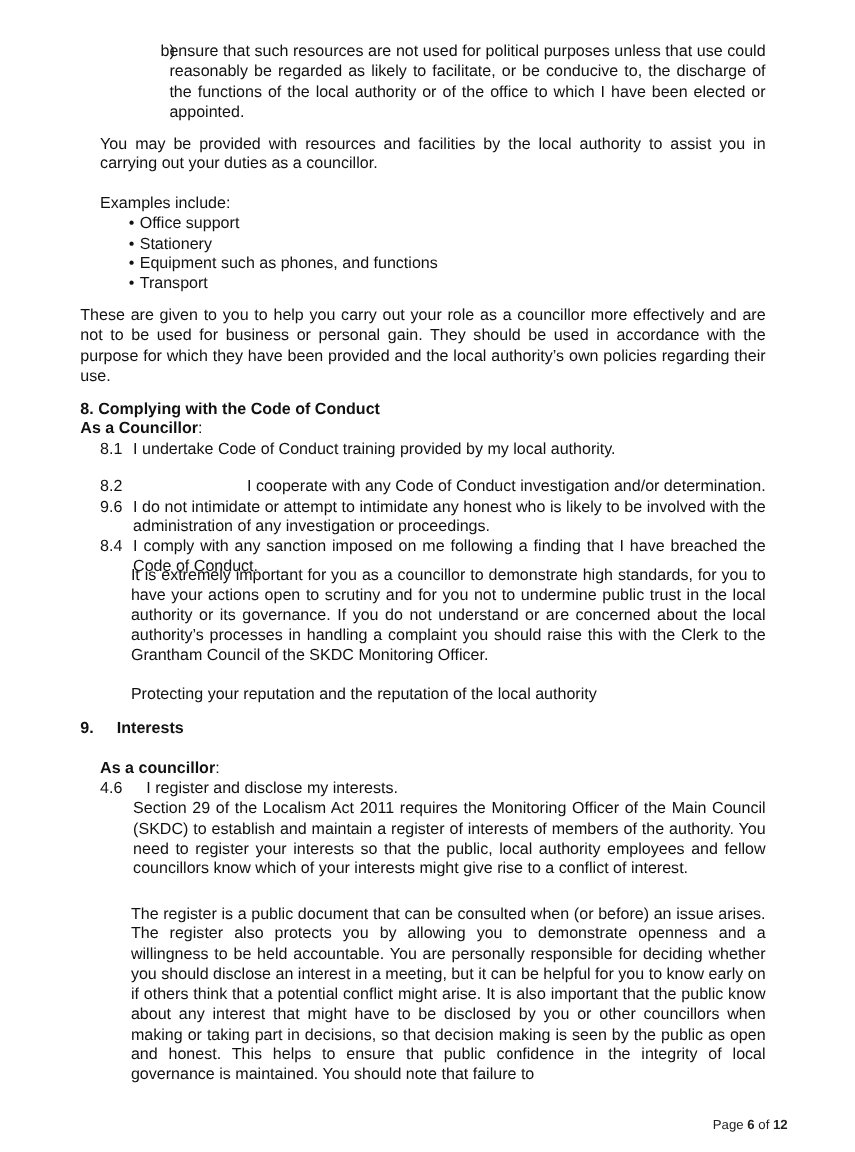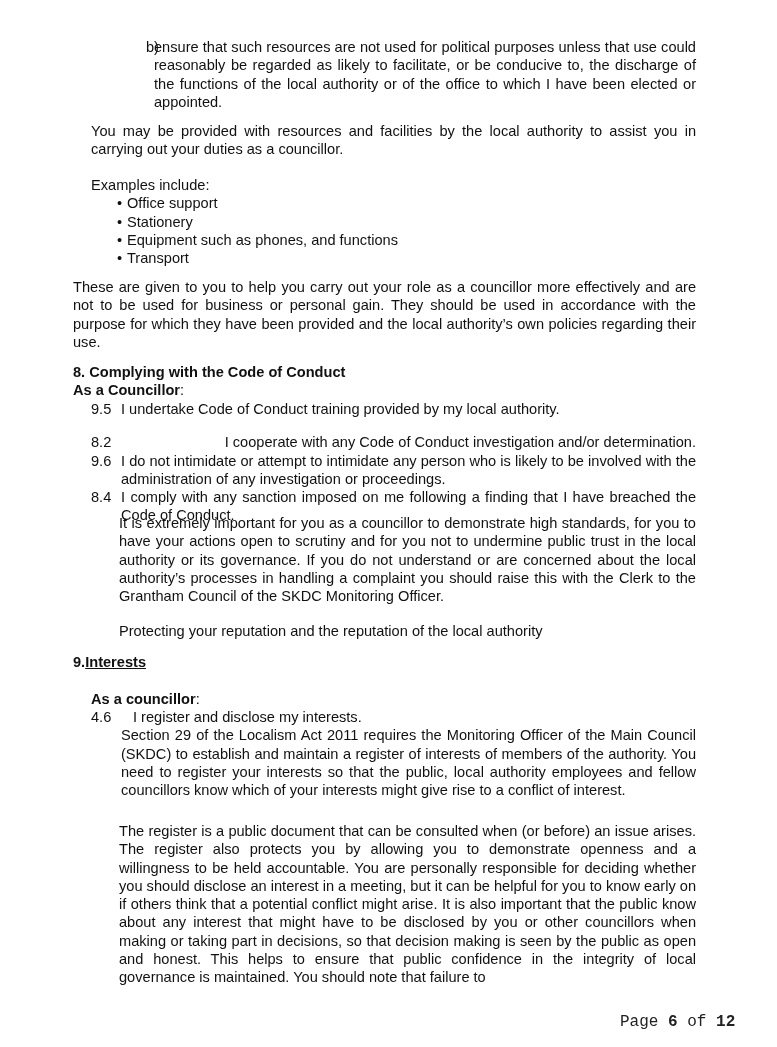--- a/index.html
+++ b/index.html
@@ -64,24 +64,24 @@
       position: relative;
       padding-left: 30px;
     }
     .num-item .num {
       position: absolute;
       left: 0;
       top: 0;
     }
     .footer {
       position: absolute;
-      left: 620px;
+      left: 648px;
       top: 1013px;
-      font-family: Liberation Mono, monospace;
-      font-size: 16px;
+      font-family: Liberation Sans, sans-serif;
+      font-size: 12px;
       color: #222;
     }
   </style>
 </head>
 <body>
 
 <div class="page">
 
   <div class="block sub-b">
     <span class="label">b)</span>
@@ -102,43 +102,43 @@
 
   <p class="block p" style="left:73px; top:278px; width:623px;">These are given to you to help you carry out your role as a councillor more effectively and are not to be used for business or personal gain. They should be used in accordance with the purpose for which they have been provided and the local authority’s own policies regarding their use.</p>
 
   <div class="block" style="left:73px; top:363px; width:623px; text-align:left;">
     <p class="p bold">8. Complying with the Code of Conduct</p>
     <p class="p"><span class="bold">As a Councillor</span><span>:</span></p>
   </div>
 
   <div class="block" style="left:91px; top:400px; width:605px;">
     <div class="num-item">
-      <span class="num">9.5</span>
+      <span class="num">8.1</span>
       <p class="p" style="text-align:left;">I undertake Code of Conduct training provided by my local authority.</p>
     </div>
     <div class="num-item">
       <span class="num">8.2</span>
       <p class="p" style="text-align:right;margin-top:15px;">I cooperate with any Code of Conduct investigation and/or determination.</p>
     </div>
     <div class="num-item">
       <span class="num">9.6</span>
-      <p class="p">I do not intimidate or attempt to intimidate any person who is likely to be involved with the administration of any investigation or proceedings.</p>
+      <p class="p">I do not intimidate or attempt to intimidate any honest who is likely to be involved with the administration of any investigation or proceedings.</p>
     </div>
     <div class="num-item">
       <span class="num">8.4</span>
       <p class="p">I comply with any sanction imposed on me following a finding that I have breached the Code of Conduct.</p>
     </div>
   </div>
 
   <p class="block p" style="left:119px; top:514px; width:577px;">It is extremely important for you as a councillor to demonstrate high standards, for you to have your actions open to scrutiny and for you not to undermine public trust in the local authority or its governance. If you do not understand or are concerned about the local authority’s processes in handling a complaint you should raise this with the Clerk to the Grantham Council of the SKDC Monitoring Officer.</p>
 
   <p class="block p" style="left:119px; top:622px; width:577px; text-align:left;">Protecting your reputation and the reputation of the local authority</p>
 
   <div class="block" style="left:73px; top:653px; width:623px; text-align:left;">
-    <span class="bold">9.</span><span class="bold" style="margin-left:0;text-decoration:underline;">Interests</span>
+    <span class="bold">9.</span><span class="bold" style="margin-left:21px;">Interests</span>
   </div>
 
   <p class="block p" style="left:91px; top:690px; width:605px; text-align:left;"><span class="bold">As a councillor</span><span>:</span></p>
 
   <div class="block" style="left:91px; top:708px; width:605px;">
     <div class="num-item">
       <span class="num">4.6</span>
       <p class="p" style="text-align:left;margin-left:12px;">I register and disclose my interests.</p>
       <p class="p">Section 29 of the Localism Act 2011 requires the Monitoring Officer of the Main Council (SKDC) to establish and maintain a register of interests of members of the authority. You need to register your interests so that the public, local authority employees and fellow councillors know which of your interests might give rise to a conflict of interest.</p>
     </div>

